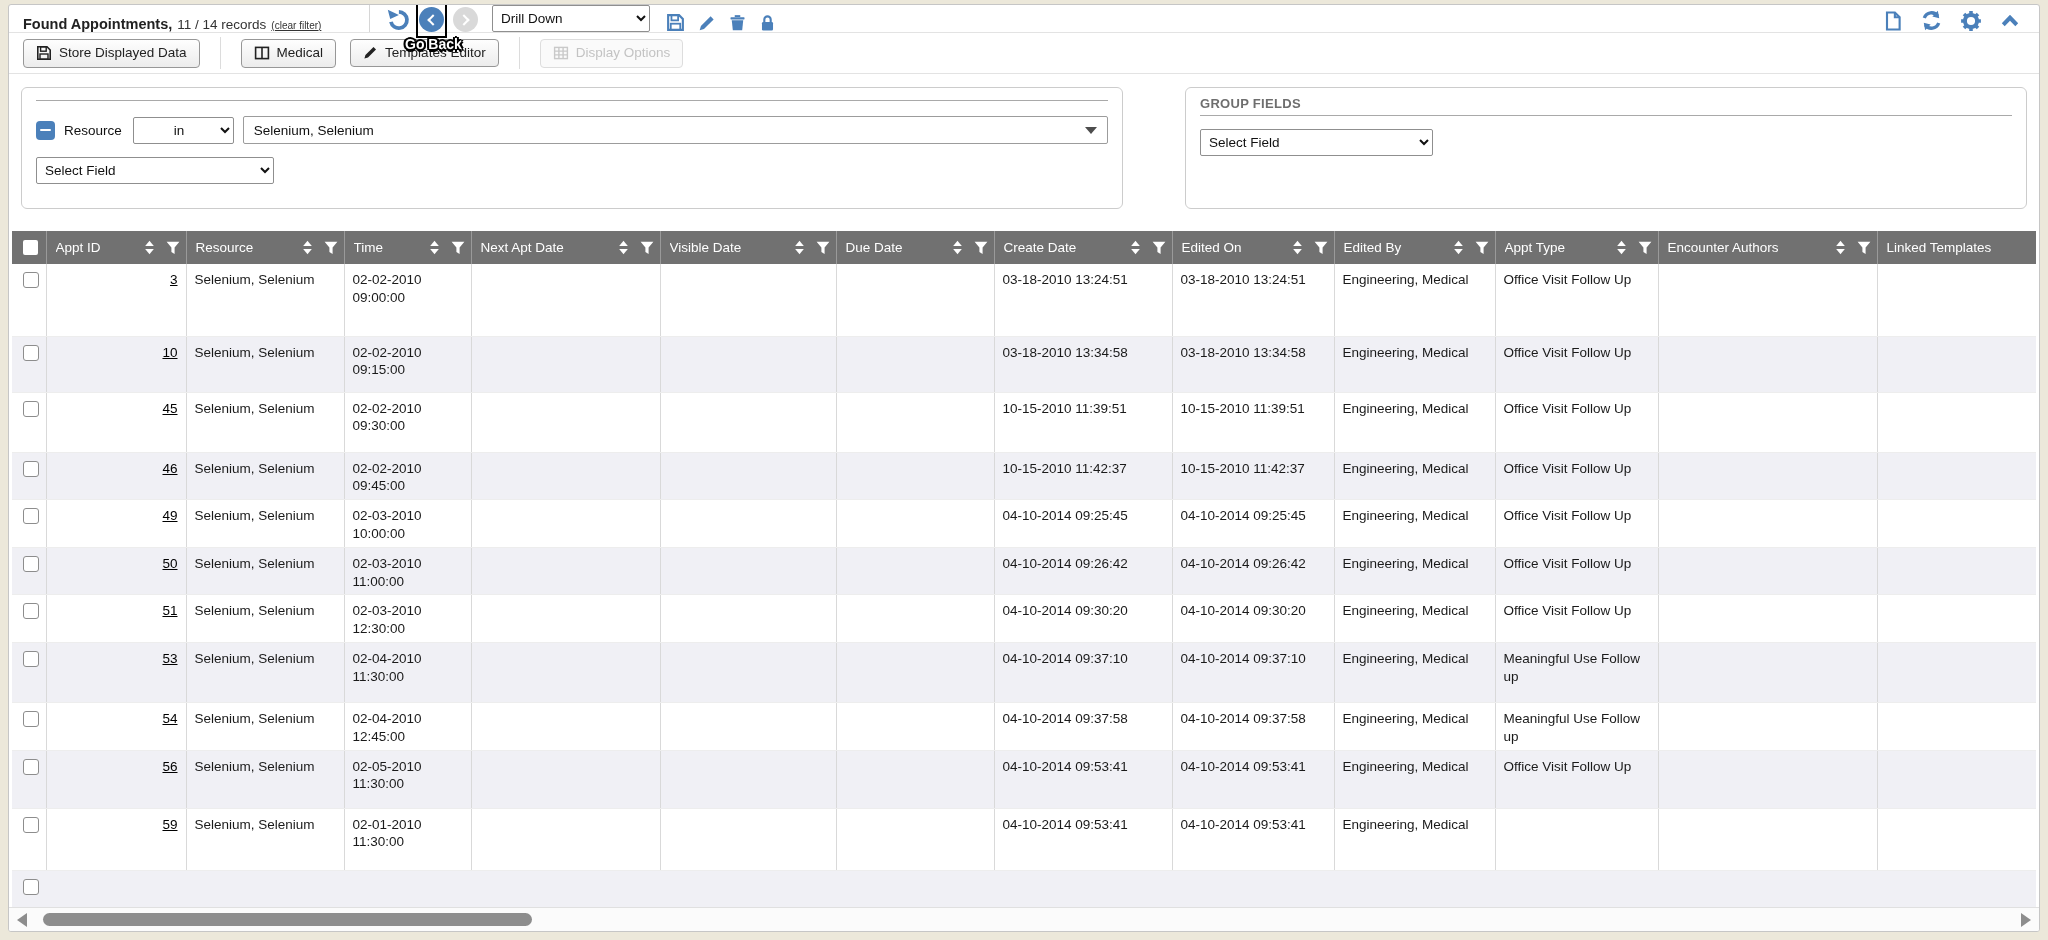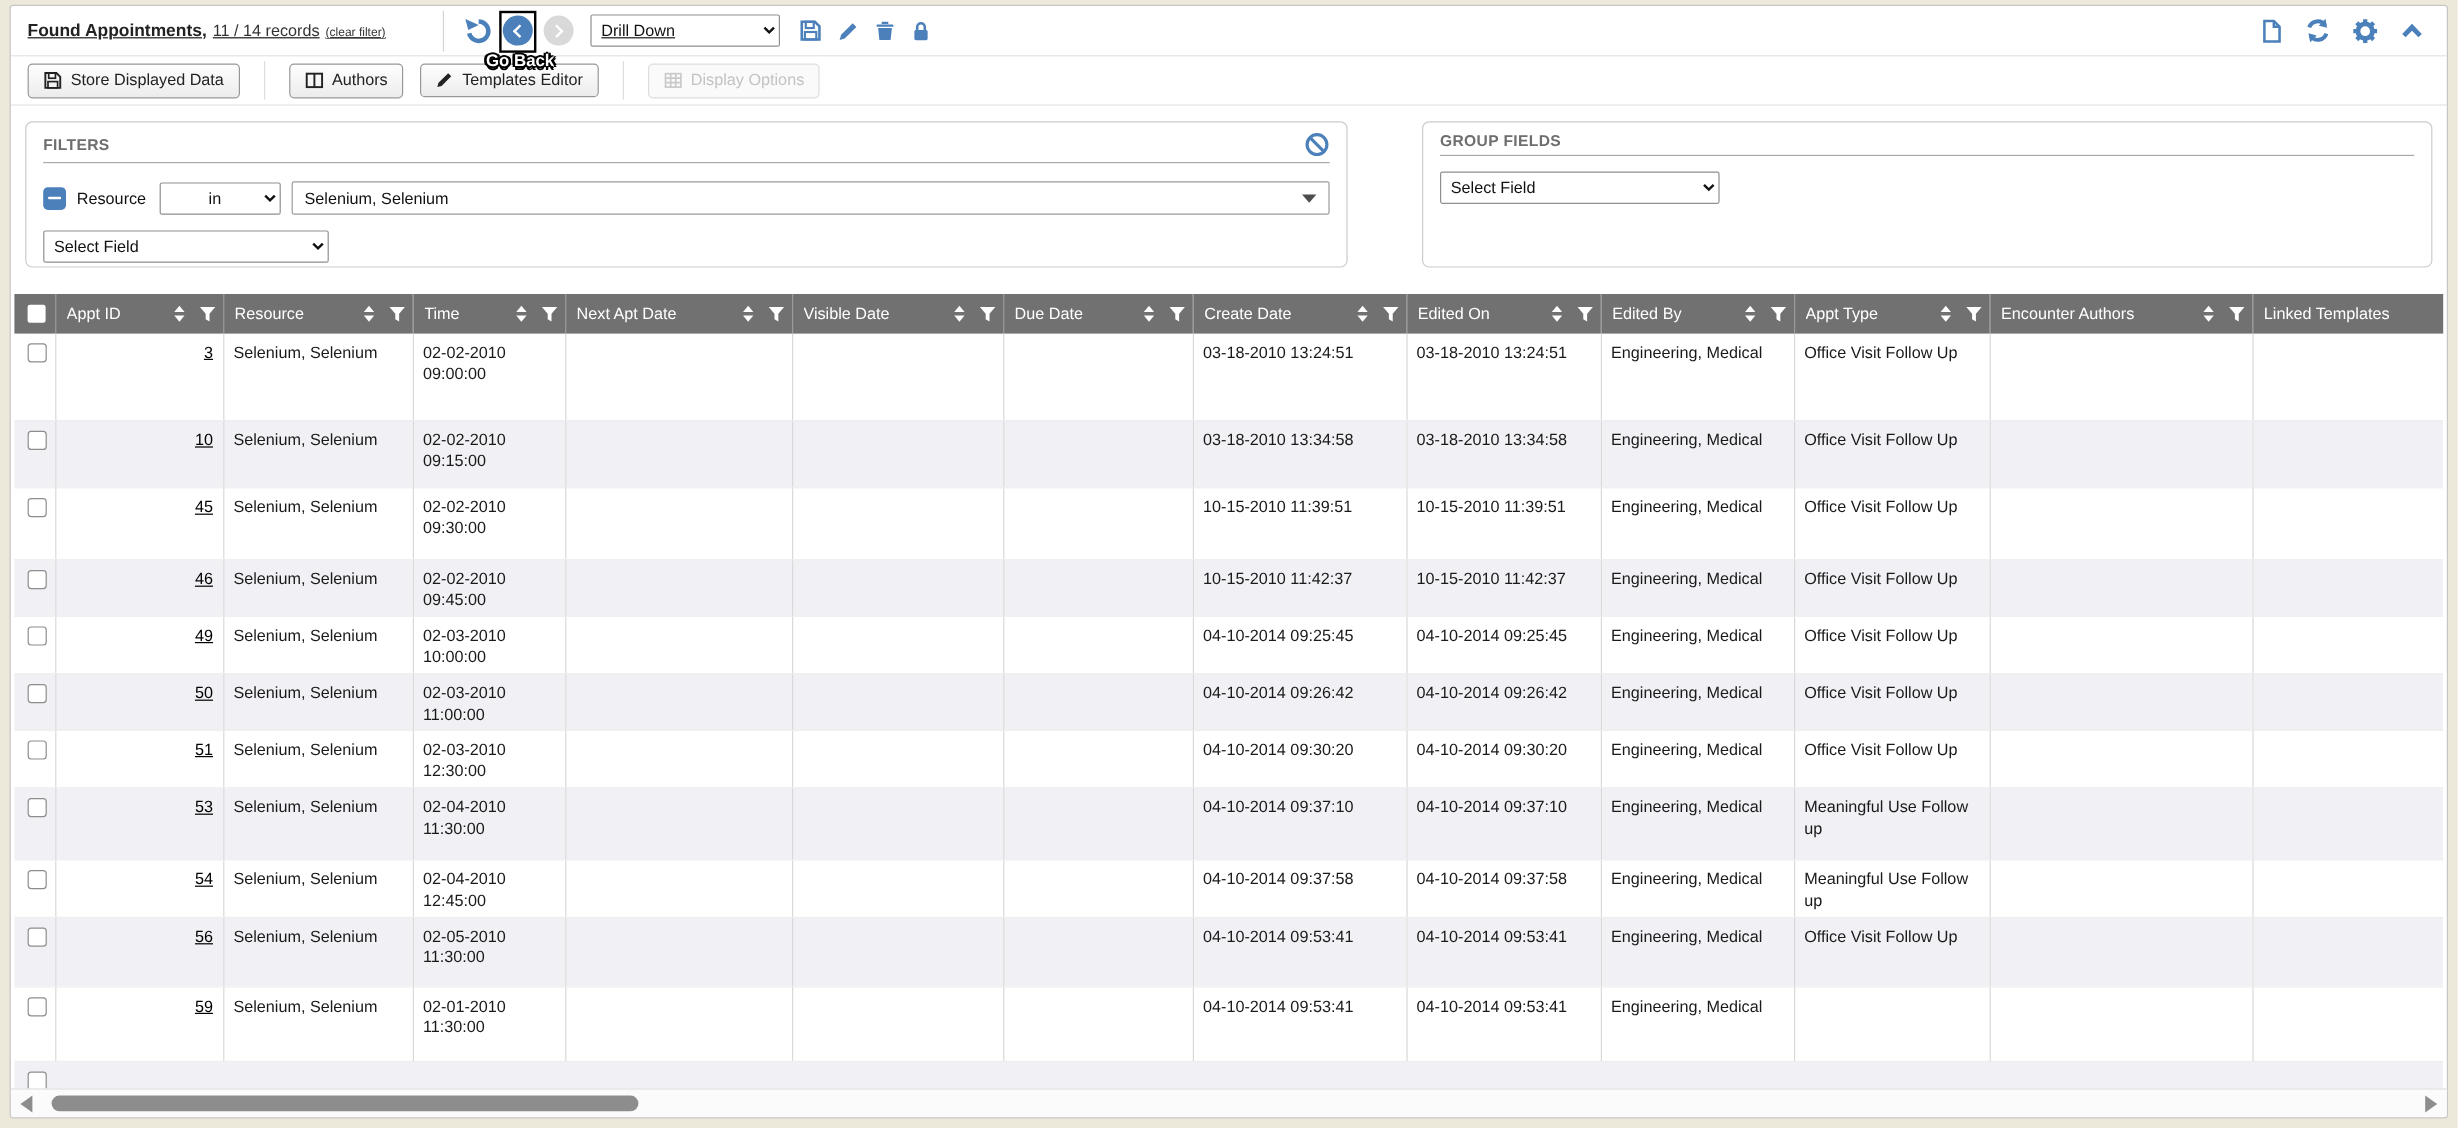--- a/index.html
+++ b/index.html
@@ -10,22 +10,22 @@
     font-size: 13.5px;
     color: #1a1a1a;
   }
   .panel {
     position: absolute; left: 8px; top: 4px; right: 8px; bottom: 8px;
     background: #fff; border: 1px solid #c6c6c6; border-radius: 3px;
     overflow: hidden;
   }
   
   .toolbar1 {
-    height: 42px; display: flex; align-items: center;
-    padding: 0 14px; border-bottom: 1px solid #e3e3e3; position: relative; text-decoration: underline;
+    height: 28px; display: flex; align-items: flex-end;
+    padding: 0 14px; border-bottom: 1px solid #e3e3e3; position: relative;
   }
   .title-block { display: flex; align-items: baseline; gap: 5px; width: 346px; flex: none; }
   .title { font-weight: bold; font-size: 14.5px; color: #222; }
   .records { font-size: 13.5px; color: #333; }
   .clear-filter { font-size: 10px; color: #333; text-decoration: underline; cursor: pointer; }
   .v-div { width: 1px; height: 34px; background: #d6d6d6; flex: none; }
   .nav-icons { display: flex; align-items: center; gap: 9px; margin-left: 16px; }
   .circle-btn {
     width: 25px; height: 25px; border-radius: 50%;
     display: flex; align-items: center; justify-content: center; cursor: pointer;
@@ -249,21 +249,21 @@
         <rect x="4" y="9" width="8" height="5.2" fill="none" stroke="#222" stroke-width="1.4"></rect>
       </svg>
       <span>Store Displayed Data</span>
     </button>
     <div class="tb2-div"></div>
     <button class="btn">
       <svg width="16" height="16" viewBox="0 0 16 16">
         <rect x="1.6" y="2.4" width="12.8" height="11.2" fill="none" stroke="#222" stroke-width="1.6"></rect>
         <line x1="8" y1="2.4" x2="8" y2="13.6" stroke="#222" stroke-width="1.6"></line>
       </svg>
-      <span>Authors</span>
+      <span>Medical</span>
     </button>
     <button class="btn">
       <svg width="15" height="15" viewBox="0 0 16 16">
         <path d="M1.5 14.5 L2.6 10.7 L11.2 2.1 L13.9 4.8 L5.3 13.4 Z" fill="#222"></path>
       </svg>
       <span>Templates Editor</span>
     </button>
     <div class="tb2-div"></div>
     <button class="btn disabled">
       <svg width="16" height="16" viewBox="0 0 16 16">
@@ -272,30 +272,20 @@
         <line x1="1.6" y1="9.9" x2="14.4" y2="9.9" stroke="#c9c9c9" stroke-width="1.4"></line>
         <line x1="5.9" y1="2.4" x2="5.9" y2="13.6" stroke="#c9c9c9" stroke-width="1.4"></line>
         <line x1="10.1" y1="2.4" x2="10.1" y2="13.6" stroke="#c9c9c9" stroke-width="1.4"></line>
       </svg>
       <span>Display Options</span>
     </button>
   </div>
 
   <div class="filters-area">
     <div class="fpanel filters">
-      <div class="fpanel-head">
-        <span class="fpanel-title">FILTERS</span>
-        <span style="flex:1"></span>
-        <span class="icon-btn">
-          <svg width="21" height="21" viewBox="0 0 16 16">
-            <circle cx="8" cy="8" r="6.3" fill="none" stroke="#4b80ba" stroke-width="2"></circle>
-            <line x1="3.7" y1="3.7" x2="12.3" y2="12.3" stroke="#4b80ba" stroke-width="2"></line>
-          </svg>
-        </span>
-      </div>
       <hr class="fpanel-rule">
       <div class="filter-row1">
         <span class="minus-btn">
             <span></span>
           </span>
         <span class="filter-field-label">Resource</span>
         <select class="op-select">
           <option>in</option>
         </select>
         <div class="combobox">

